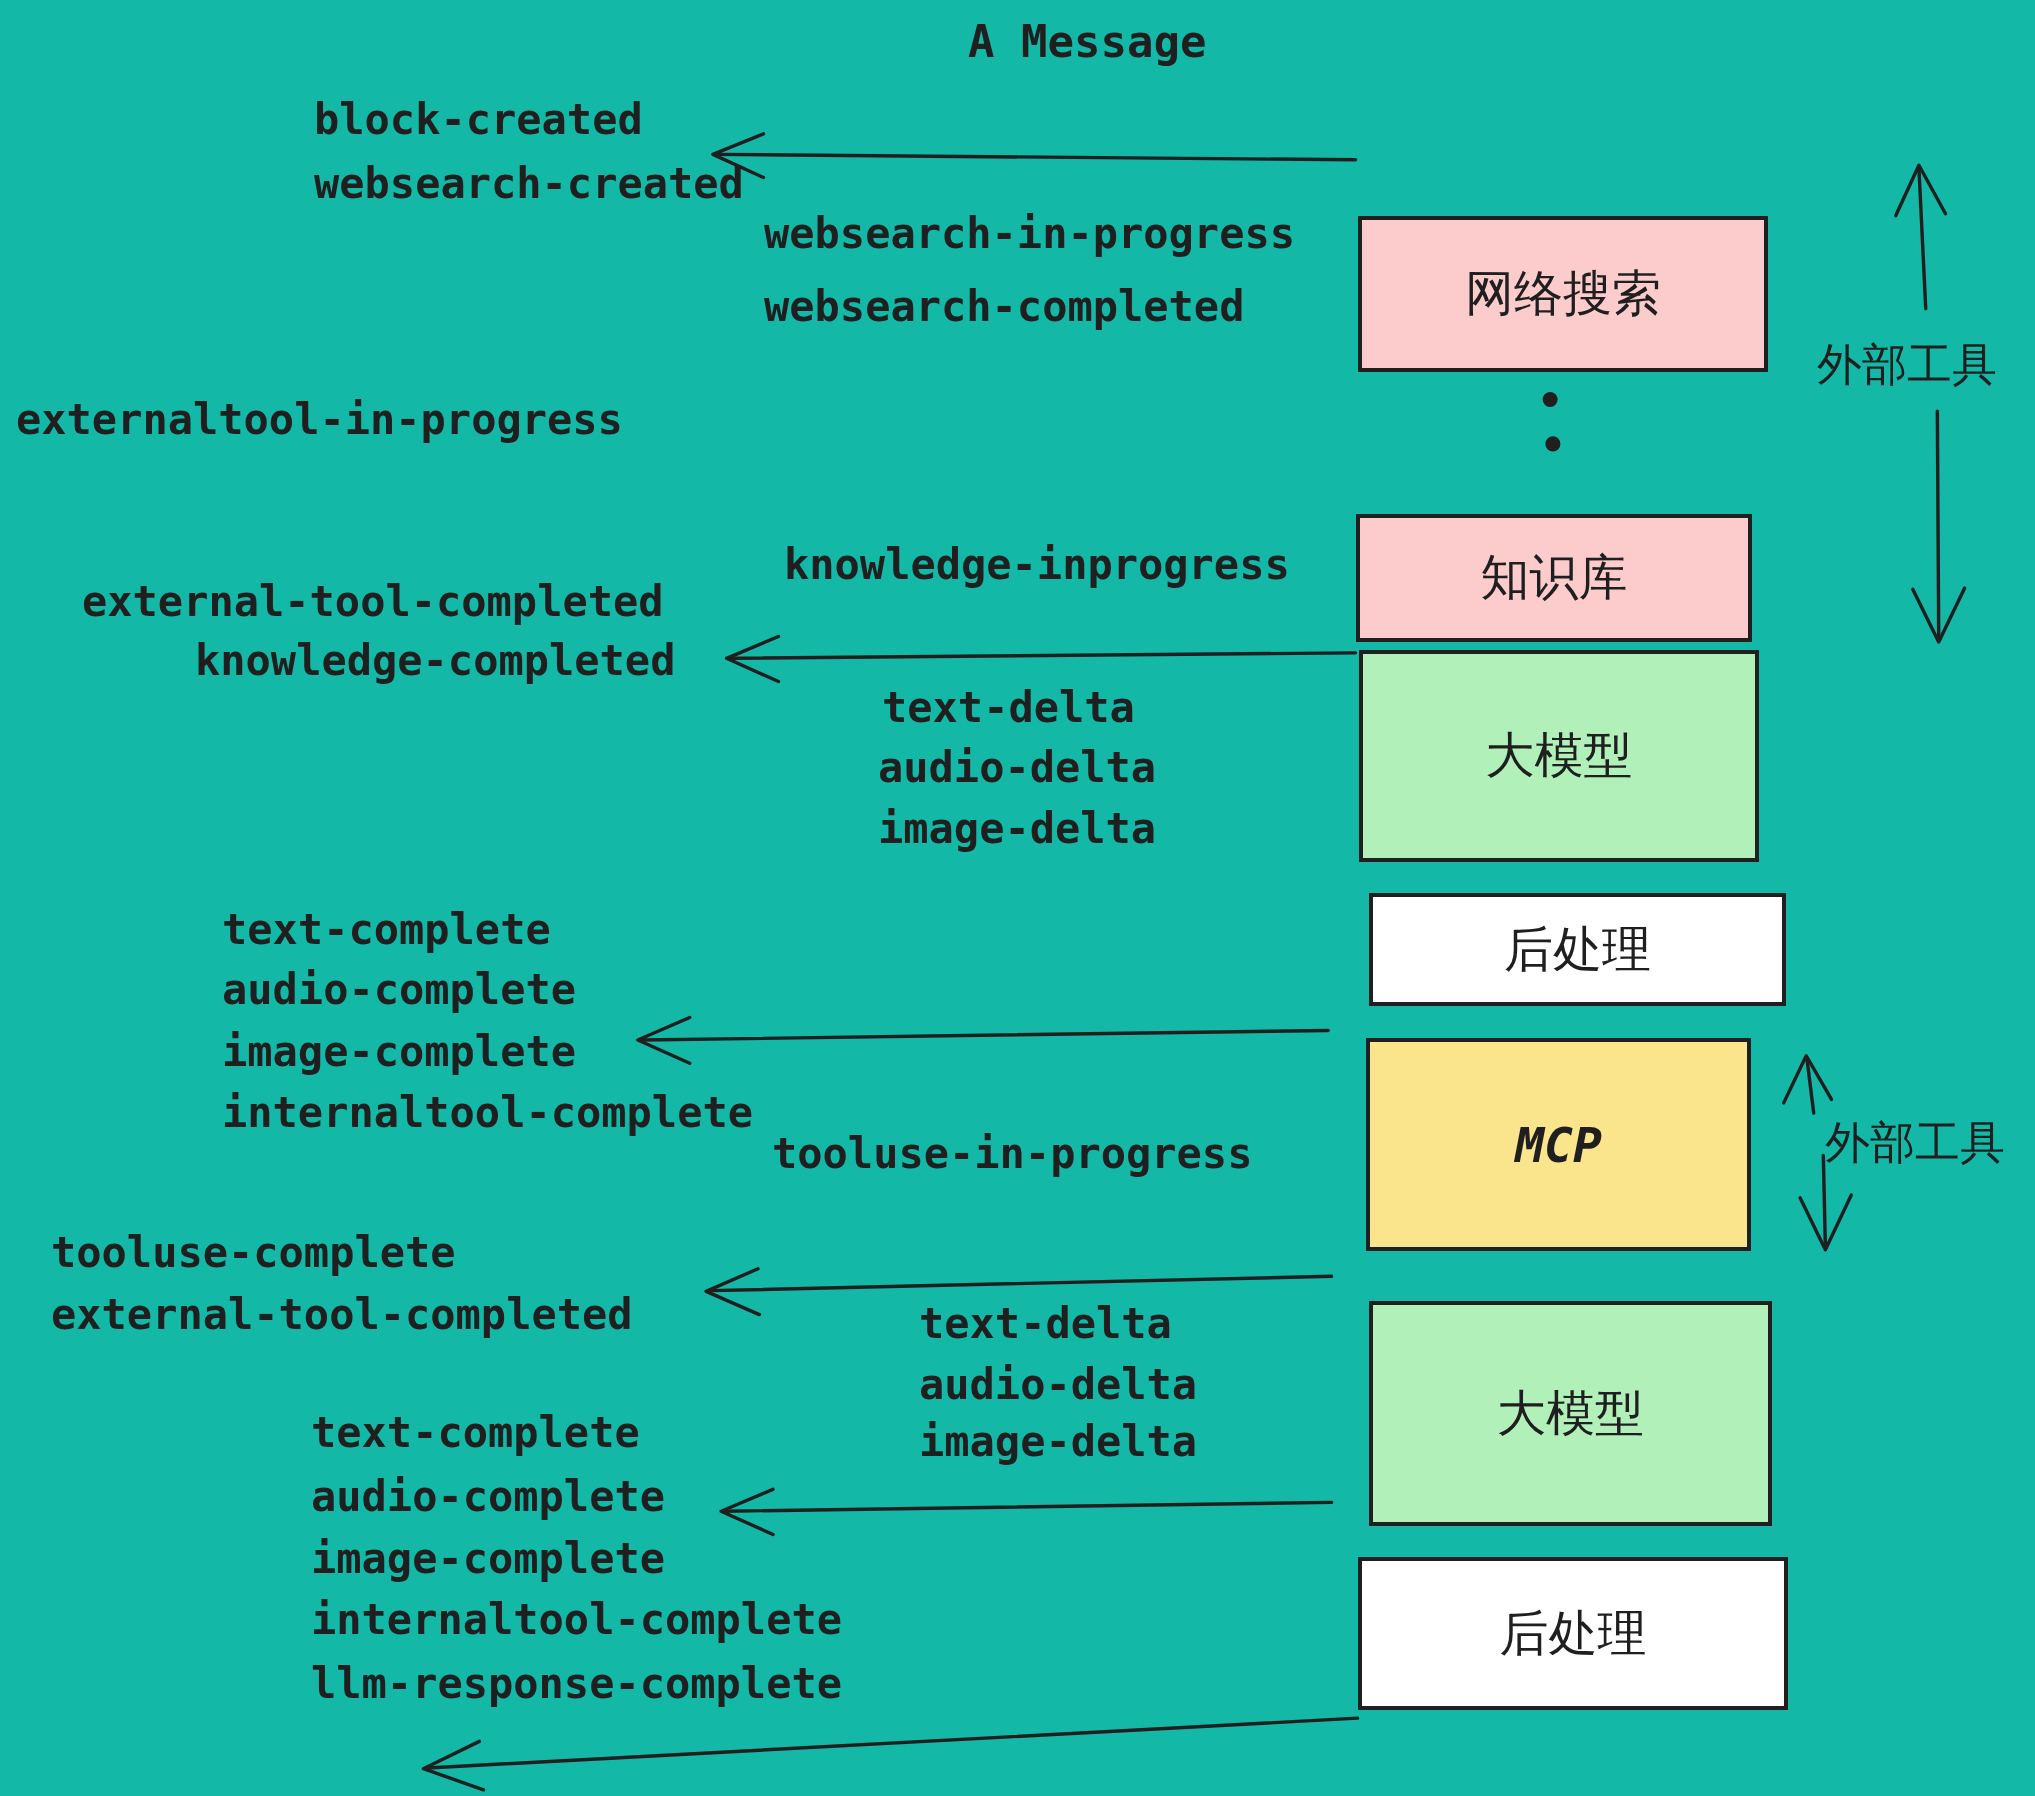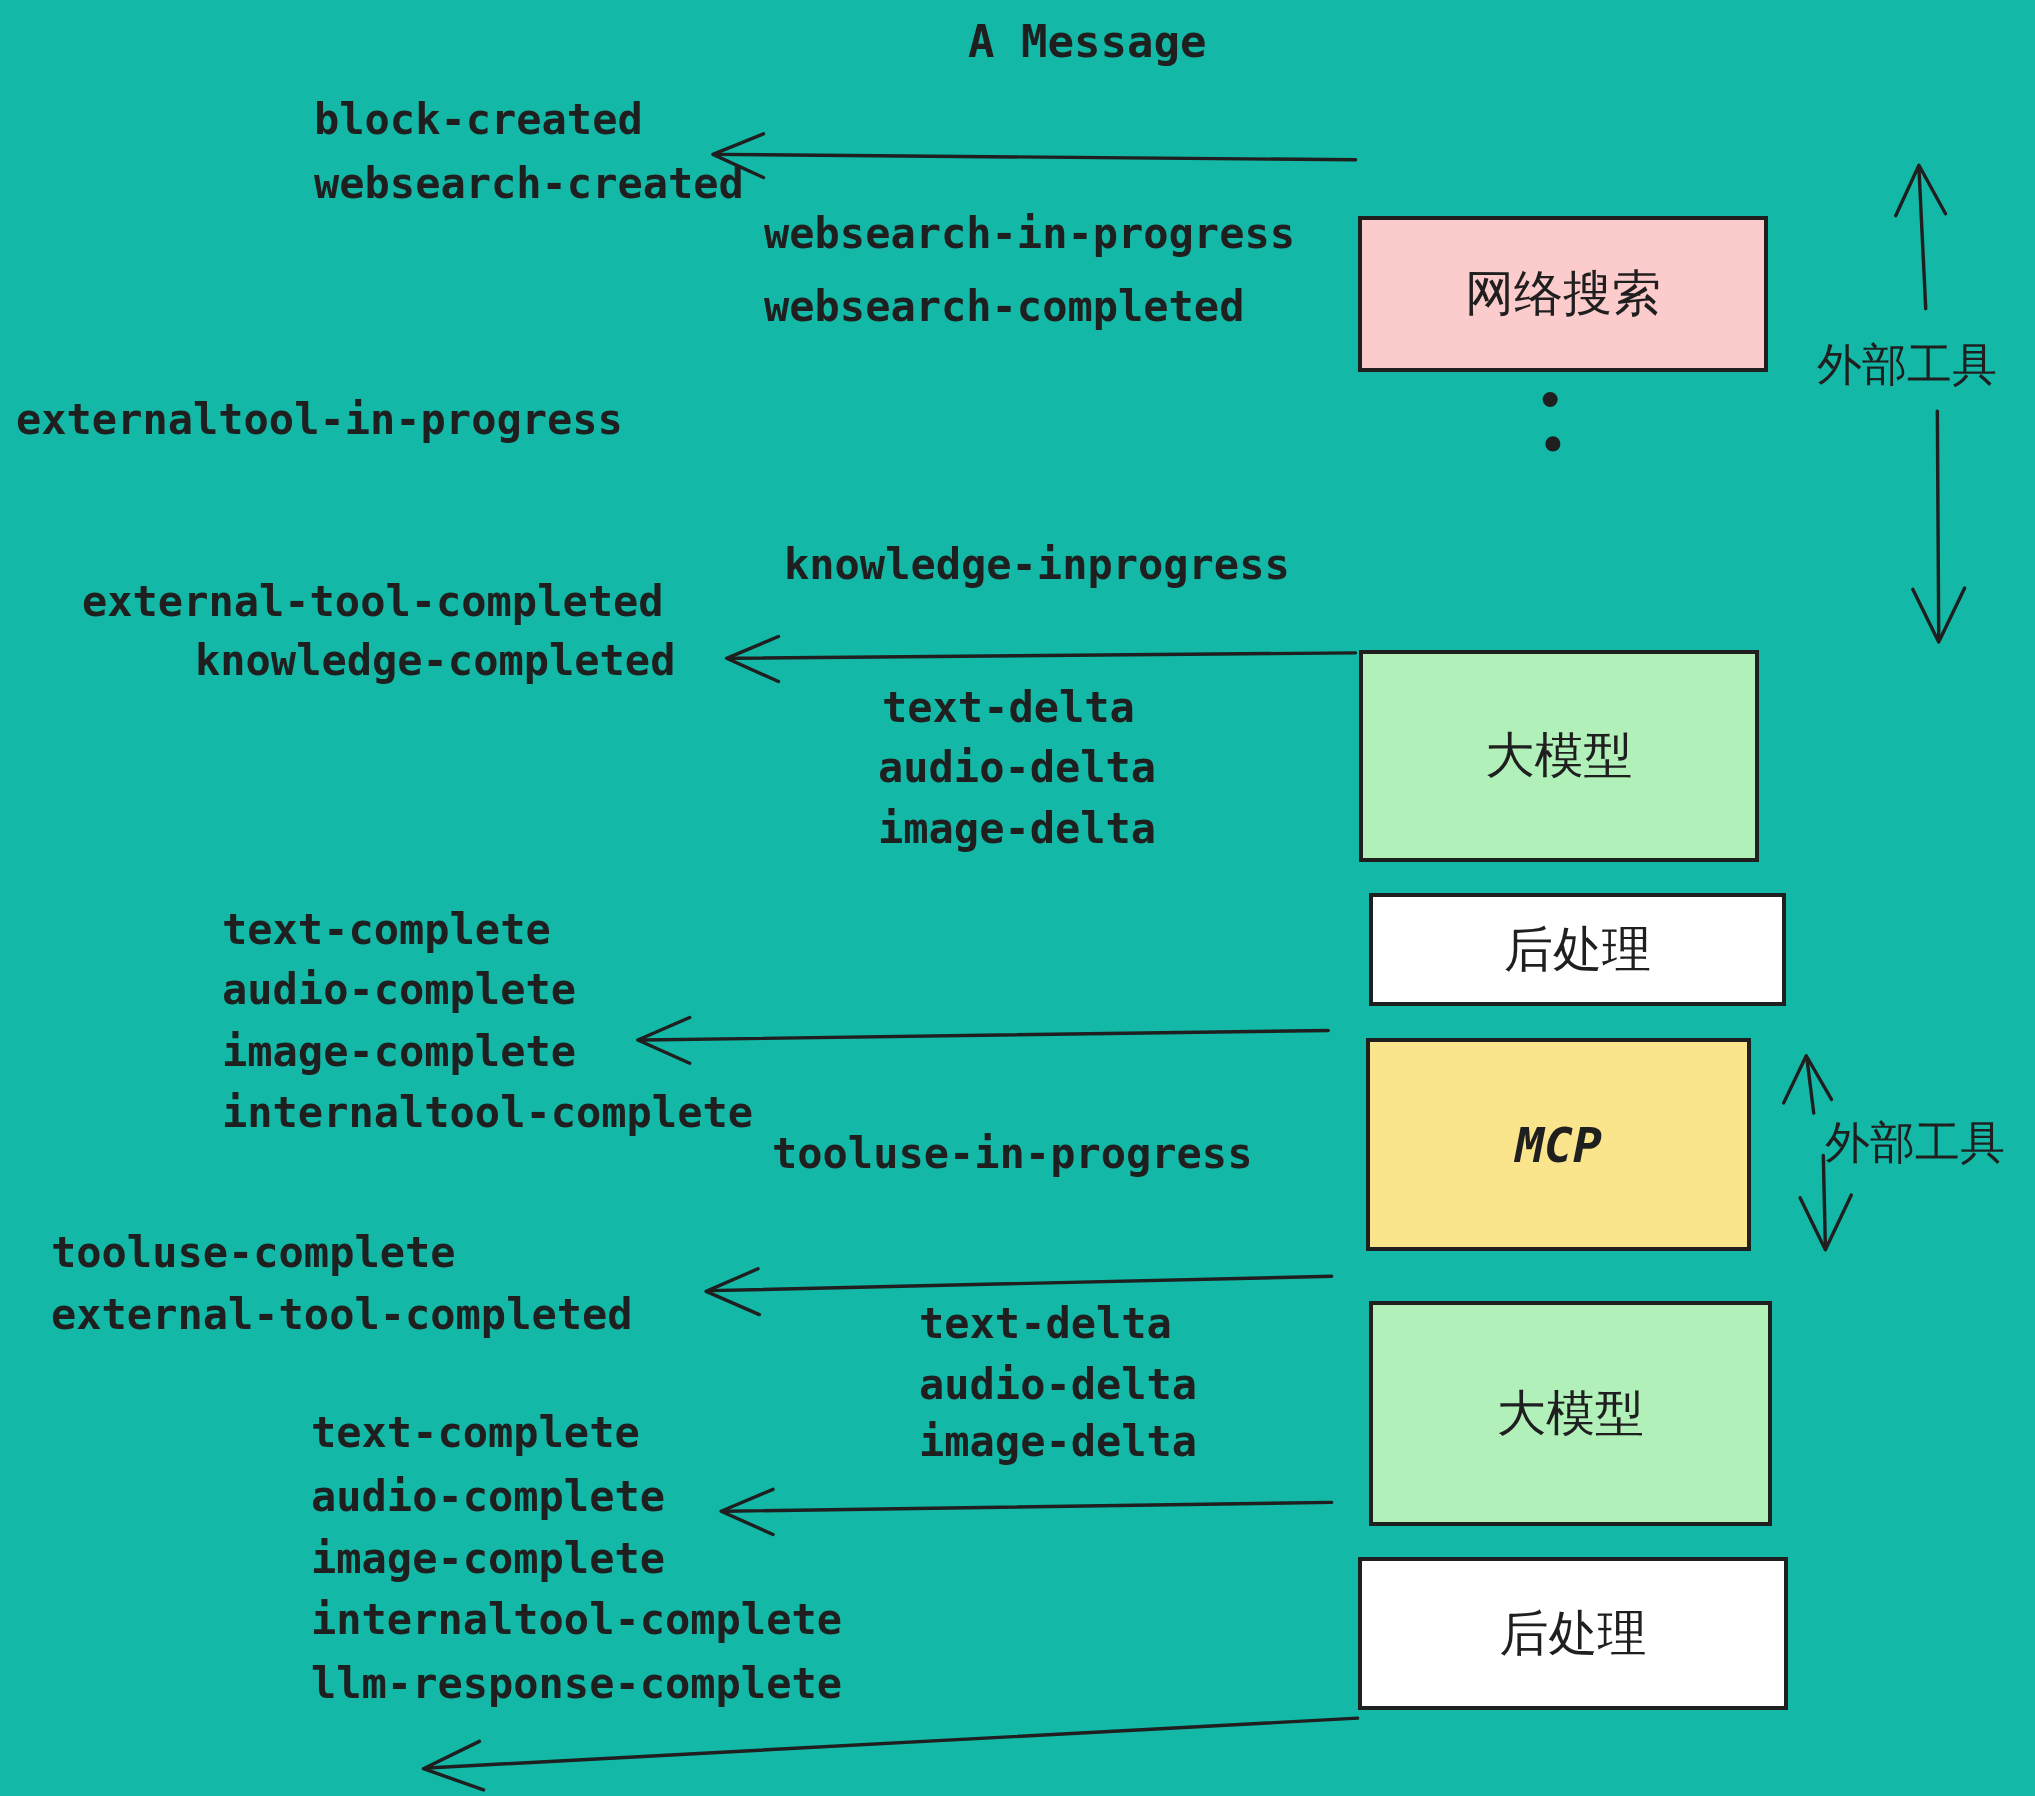--- a/index.html
+++ b/index.html
@@ -126,20 +126,23 @@
   <div class="evt" style="left:311px;top:1409px;">text-complete</div>
   <div class="evt" style="left:311px;top:1473px;">audio-complete</div>
   <div class="evt" style="left:311px;top:1535px;">image-complete</div>
   <div class="evt" style="left:311px;top:1596px;">internaltool-complete</div>
   <div class="evt" style="left:311px;top:1660px;">llm-response-complete</div>
 
   <div class="box" style="left: 1358px; top: 172px; width: 410px; height: 156px; background: rgb(252, 203, 203); margin-top: 44px;">
     <span>网络搜索</span>
   </div>
 
+  <div class="box" style="left: 1356px; top: 514px; width: 396px; height: 128px; background: rgb(252, 203, 203);">
+    <span>知识库</span>
+  </div>
 
   <div class="box" style="left: 1359px; top: 650px; width: 400px; height: 212px; background: rgb(178, 240, 186);">
     <span>大模型</span>
   </div>
 
   <div class="box" style="left: 1369px; top: 893px; width: 417px; height: 113px; background: rgb(255, 255, 255);">
     <span>后处理</span>
   </div>
 
   <div class="box" style="left: 1366px; top: 1038px; width: 385px; height: 213px; background: rgb(250, 229, 141);">

